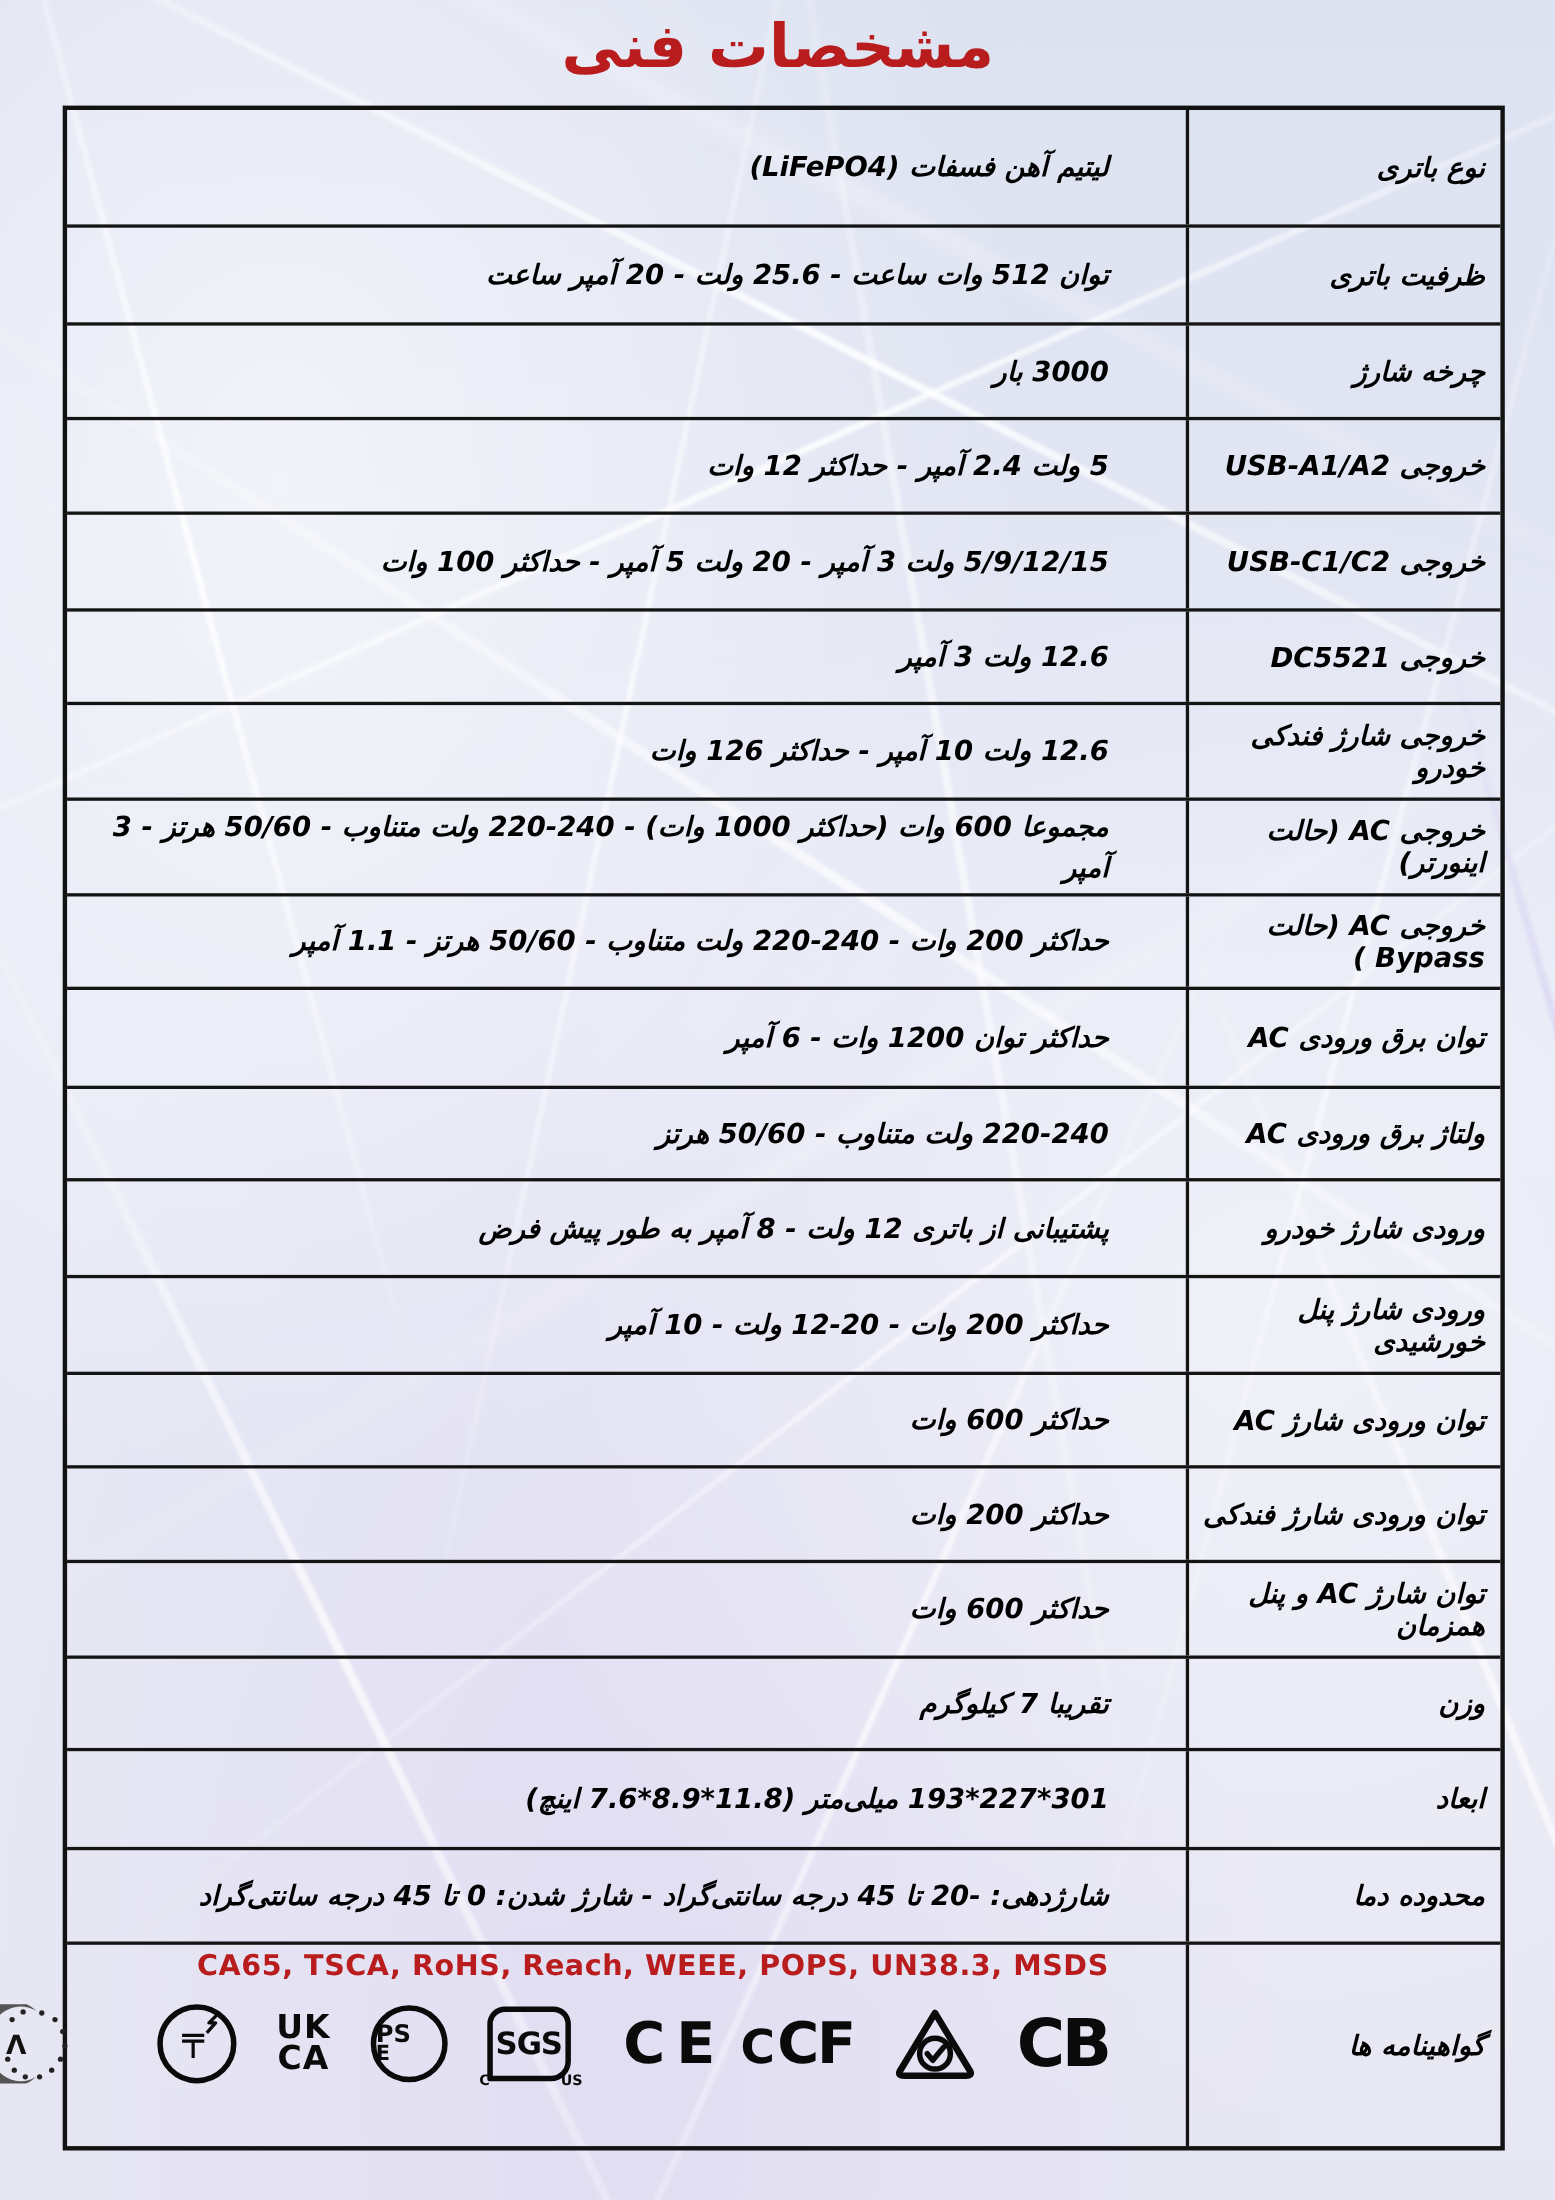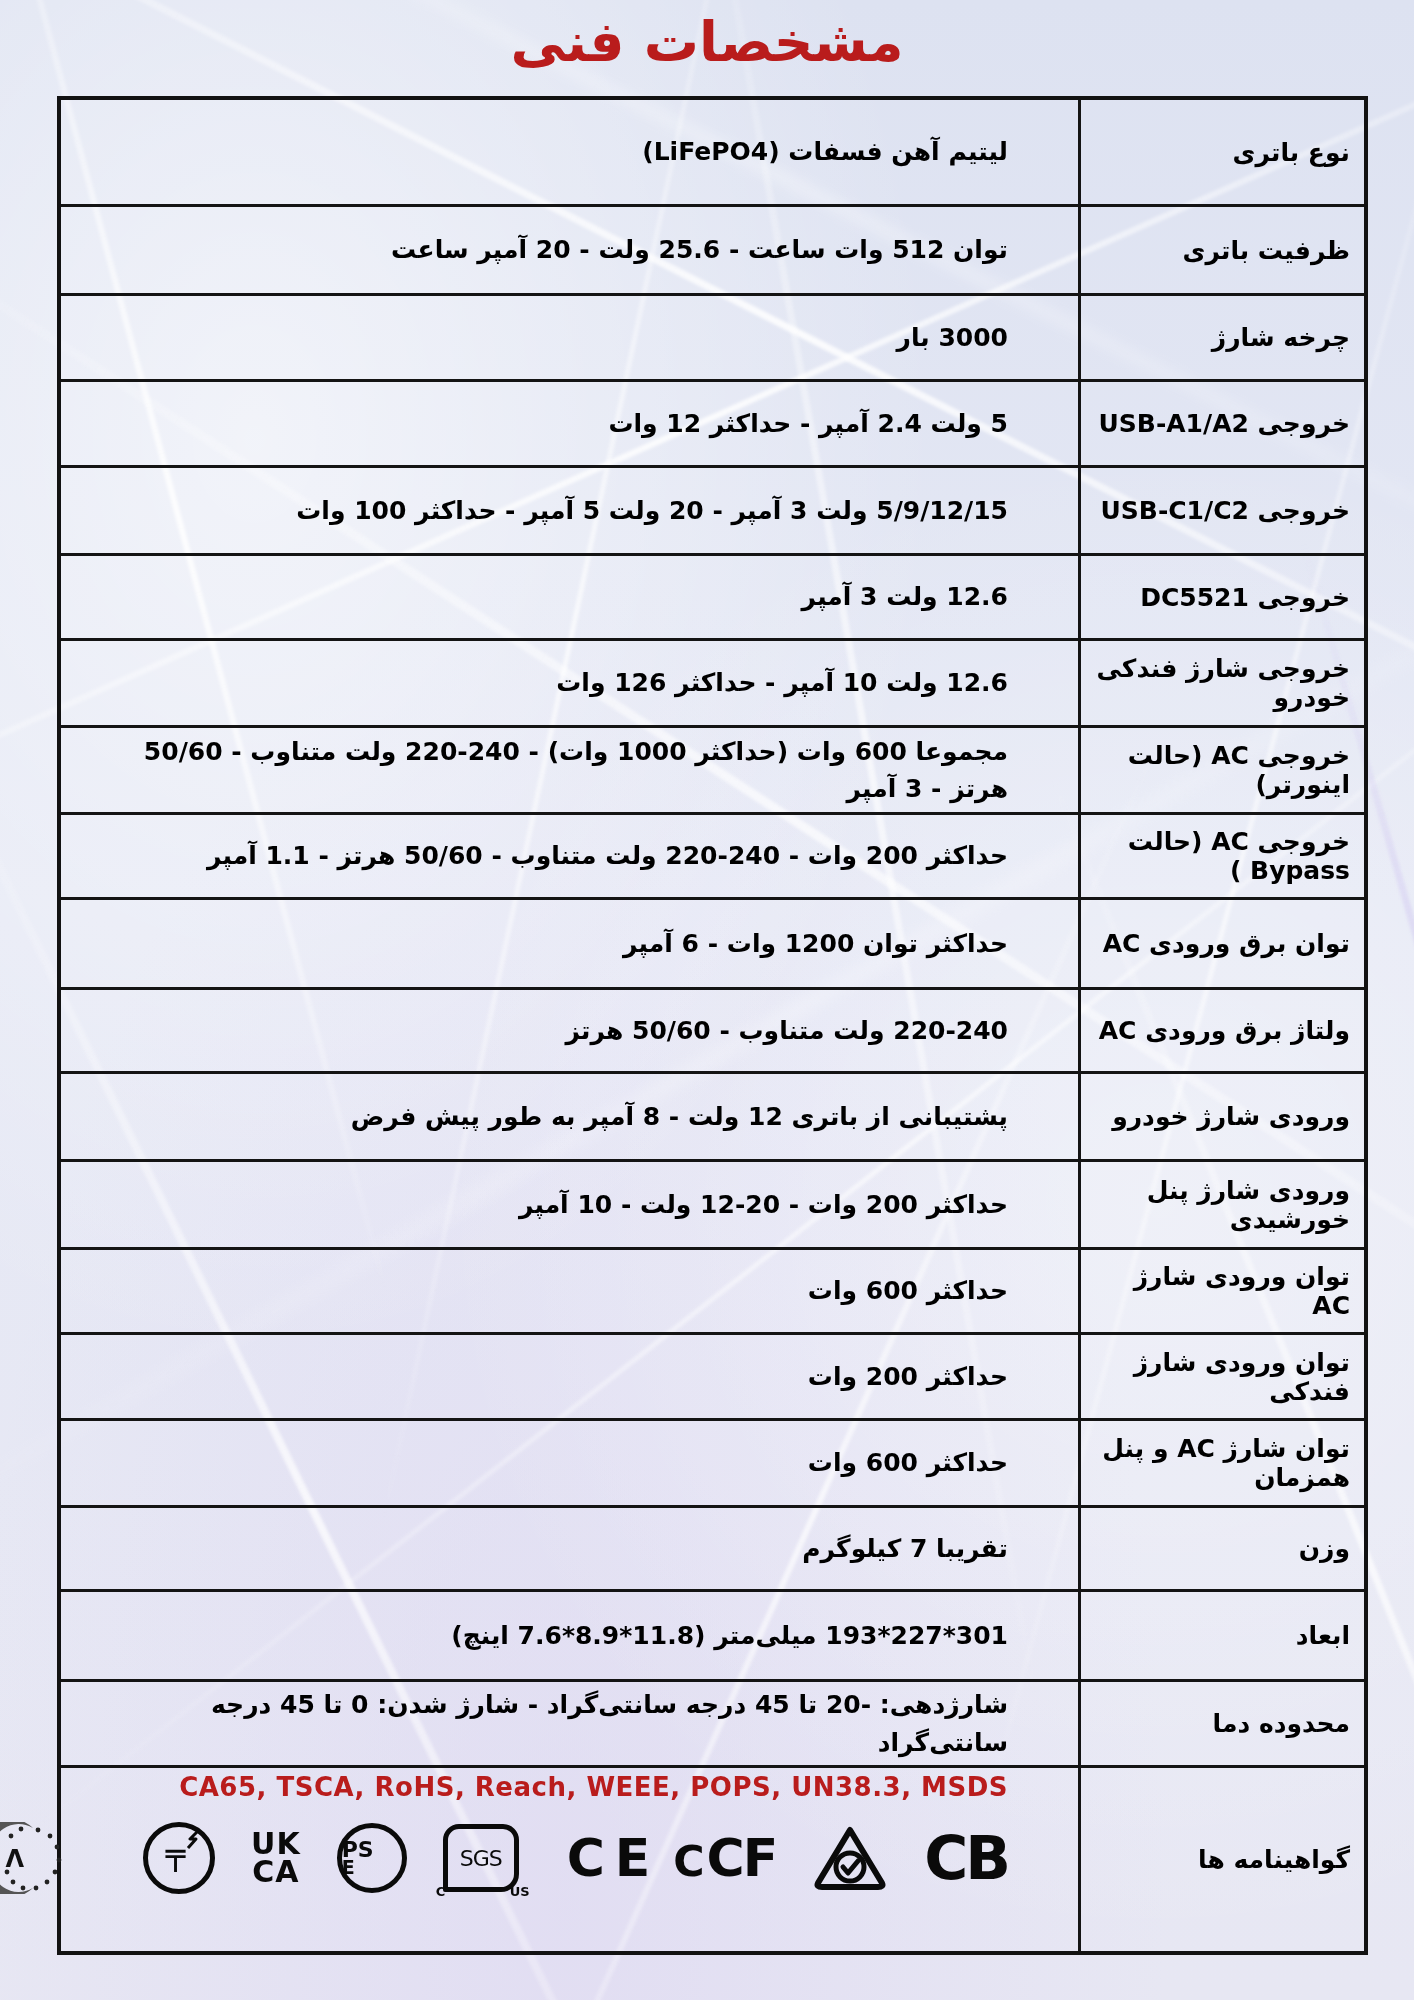--- a/index.html
+++ b/index.html
@@ -44,34 +44,34 @@
   .row + .row{border-top:3px solid #141414;}
   .cell{box-sizing:border-box;display:flex;align-items:center;min-width:0;}
   .cell.label{
     border-left:3px solid #141414;direction:rtl;justify-content:flex-start;
     padding:0 14px 0 8px;font-weight:bold;font-size:25px;color:#000;margin-left:44px;
   }
   .cell.value{
     direction:rtl;justify-content:flex-start;
     padding:0 26px 0 40px;font-weight:bold;font-size:25px;color:#000;line-height:1.5;
   }
-  .cell .txt{text-align:right;}
+  .cell .txt{text-align:right;font-style:italic;}
   .certs-cell{
     direction:ltr;flex-direction:column;align-items:flex-start;justify-content:center;
     padding:10px 10px 10px 22px;
   }
   .certs-text{font-size:26px;font-weight:bold;color:#b91c1c;letter-spacing:.5px;}
   .logos{display:flex;align-items:center;gap:36px;margin-top:14px;height:74px;}
   .logo{display:flex;align-items:center;justify-content:center;color:#0a0a0a;}
   .cb-text{font-size:60px;font-weight:800;letter-spacing:-3px;}
   .fcc{font-size:52px;font-weight:800;letter-spacing:-2px;display:flex;}
   .fcc .c2{margin-left:-26px;transform:scale(.82) translateY(4px);}
   .ce-text{font-size:52px;font-weight:800;letter-spacing:10px;margin-left:12px;}
   .sgs-box{position:relative;width:66px;height:58px;border:5px solid #0a0a0a;border-radius:16px 16px 18px 2px;display:flex;align-items:center;justify-content:center;}
-  .sgs-box .sgs-t{font-size:22px;font-weight:400;letter-spacing:-1px;}
+  .sgs-box .sgs-t{font-size:28px;font-weight:700;letter-spacing:-1px;}
   .sgs-c{position:absolute;left:-12px;bottom:-14px;font-size:13px;font-weight:bold;}
   .sgs-us{position:absolute;right:-16px;bottom:-14px;font-size:13px;font-weight:bold;}
   .pse-circle{width:60px;height:60px;border:5px solid #0a0a0a;border-radius:50%;display:flex;flex-direction:column;align-items:flex-end;justify-content:center;line-height:.9;}
   .pse-circle .ps{font-size:22px;font-weight:800;}
   .pse-circle .e{font-size:19px;font-weight:800;}
   .ukca{display:flex;flex-direction:column;line-height:.92;font-size:30px;font-weight:700;letter-spacing:1px;}
   .giteki{position:relative;width:62px;height:62px;border:5px solid #0a0a0a;border-radius:50%;display:flex;align-items:center;justify-content:center;}
   .giteki .post{font-size:30px;font-weight:800;transform:translateY(2px);}
   .giteki svg{position:absolute;top:4px;right:8px;}
   .icasa{position:relative;width:132px;height:72px;}

